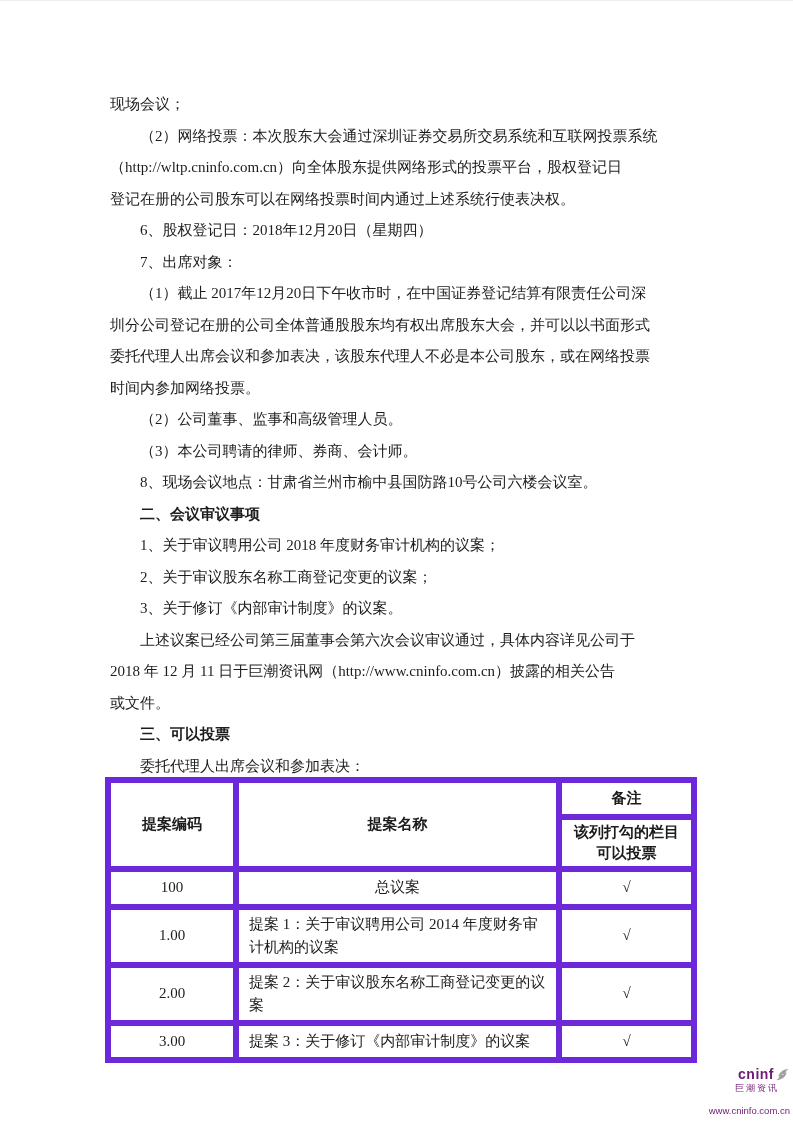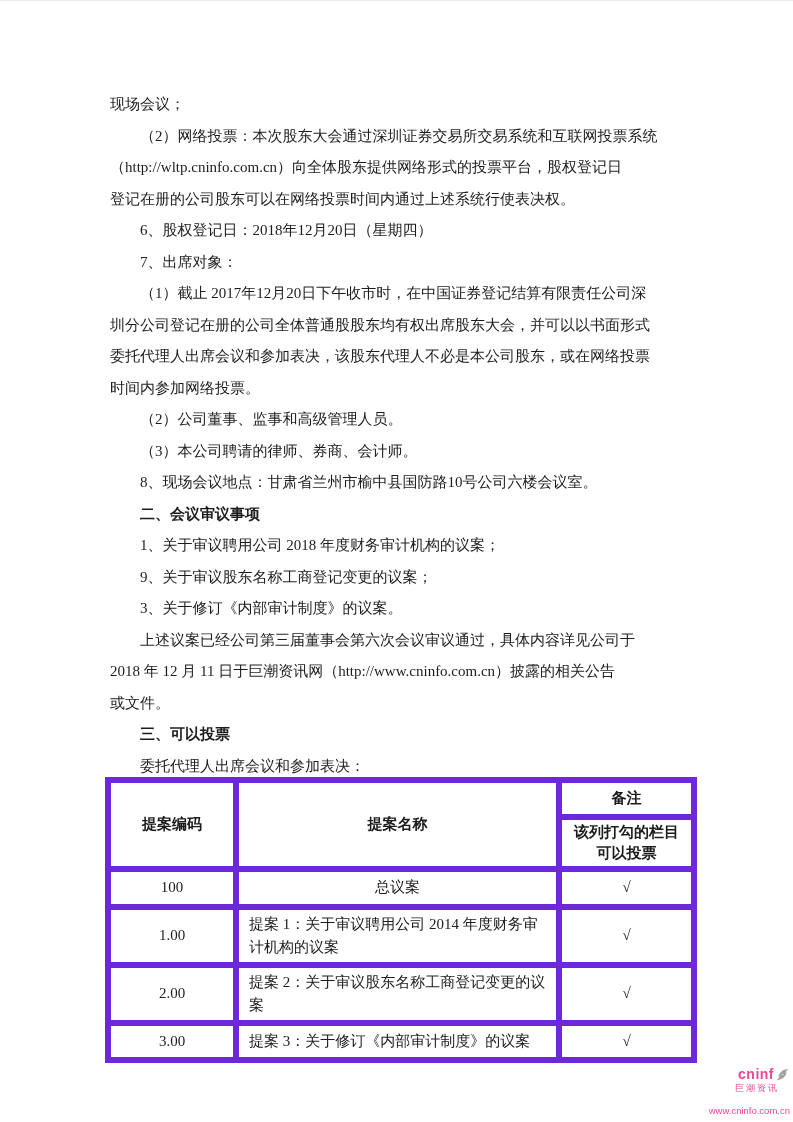--- a/index.html
+++ b/index.html
@@ -60,21 +60,21 @@
   tr.r-row-0 { height: 34px; }
   tr.r-row-1 { height: 48px; }
   tr.r-row-2 { height: 46px; }
   tr.r-row-3 { height: 20px; }
 
   .watermark {
     position: absolute;
     right: 3px;
     bottom: 6px;
     width: 86px;
-    color: #ec4899;
+    color: #701a75;
   }
   .wm-brand {
     display: flex;
     align-items: center;
     justify-content: flex-end;
     gap: 1px;
     font-family: "Liberation Sans", sans-serif;
     font-weight: 700;
     font-size: 14px;
     letter-spacing: 0.5px;
@@ -111,21 +111,21 @@
     <p class="para">7、出席对象：</p>
     <p class="para">（1）截止 2017年12月20日下午收市时，在中国证券登记结算有限责任公司深
 圳分公司登记在册的公司全体普通股股东均有权出席股东大会，并可以以书面形式
 委托代理人出席会议和参加表决，该股东代理人不必是本公司股东，或在网络投票
 时间内参加网络投票。</p>
     <p class="para">（2）公司董事、监事和高级管理人员。</p>
     <p class="para">（3）本公司聘请的律师、券商、会计师。</p>
     <p class="para">8、现场会议地点：甘肃省兰州市榆中县国防路10号公司六楼会议室。</p>
     <p class="para bold">二、会议审议事项</p>
     <p class="para">1、关于审议聘用公司 2018 年度财务审计机构的议案；</p>
-    <p class="para">9、关于审议股东名称工商登记变更的议案；</p>
+    <p class="para">2、关于审议股东名称工商登记变更的议案；</p>
     <p class="para">3、关于修订《内部审计制度》的议案。</p>
     <p class="para">上述议案已经公司第三届董事会第六次会议审议通过，具体内容详见公司于
 2018 年 12 月 11 日于巨潮资讯网（http://www.cninfo.com.cn）披露的相关公告
 或文件。</p>
     <p class="para bold">三、可以投票</p>
     <p class="para">委托代理人出席会议和参加表决：</p>
 
     <table class="proposal-table">
       <colgroup>
         <col style="width:128px">

